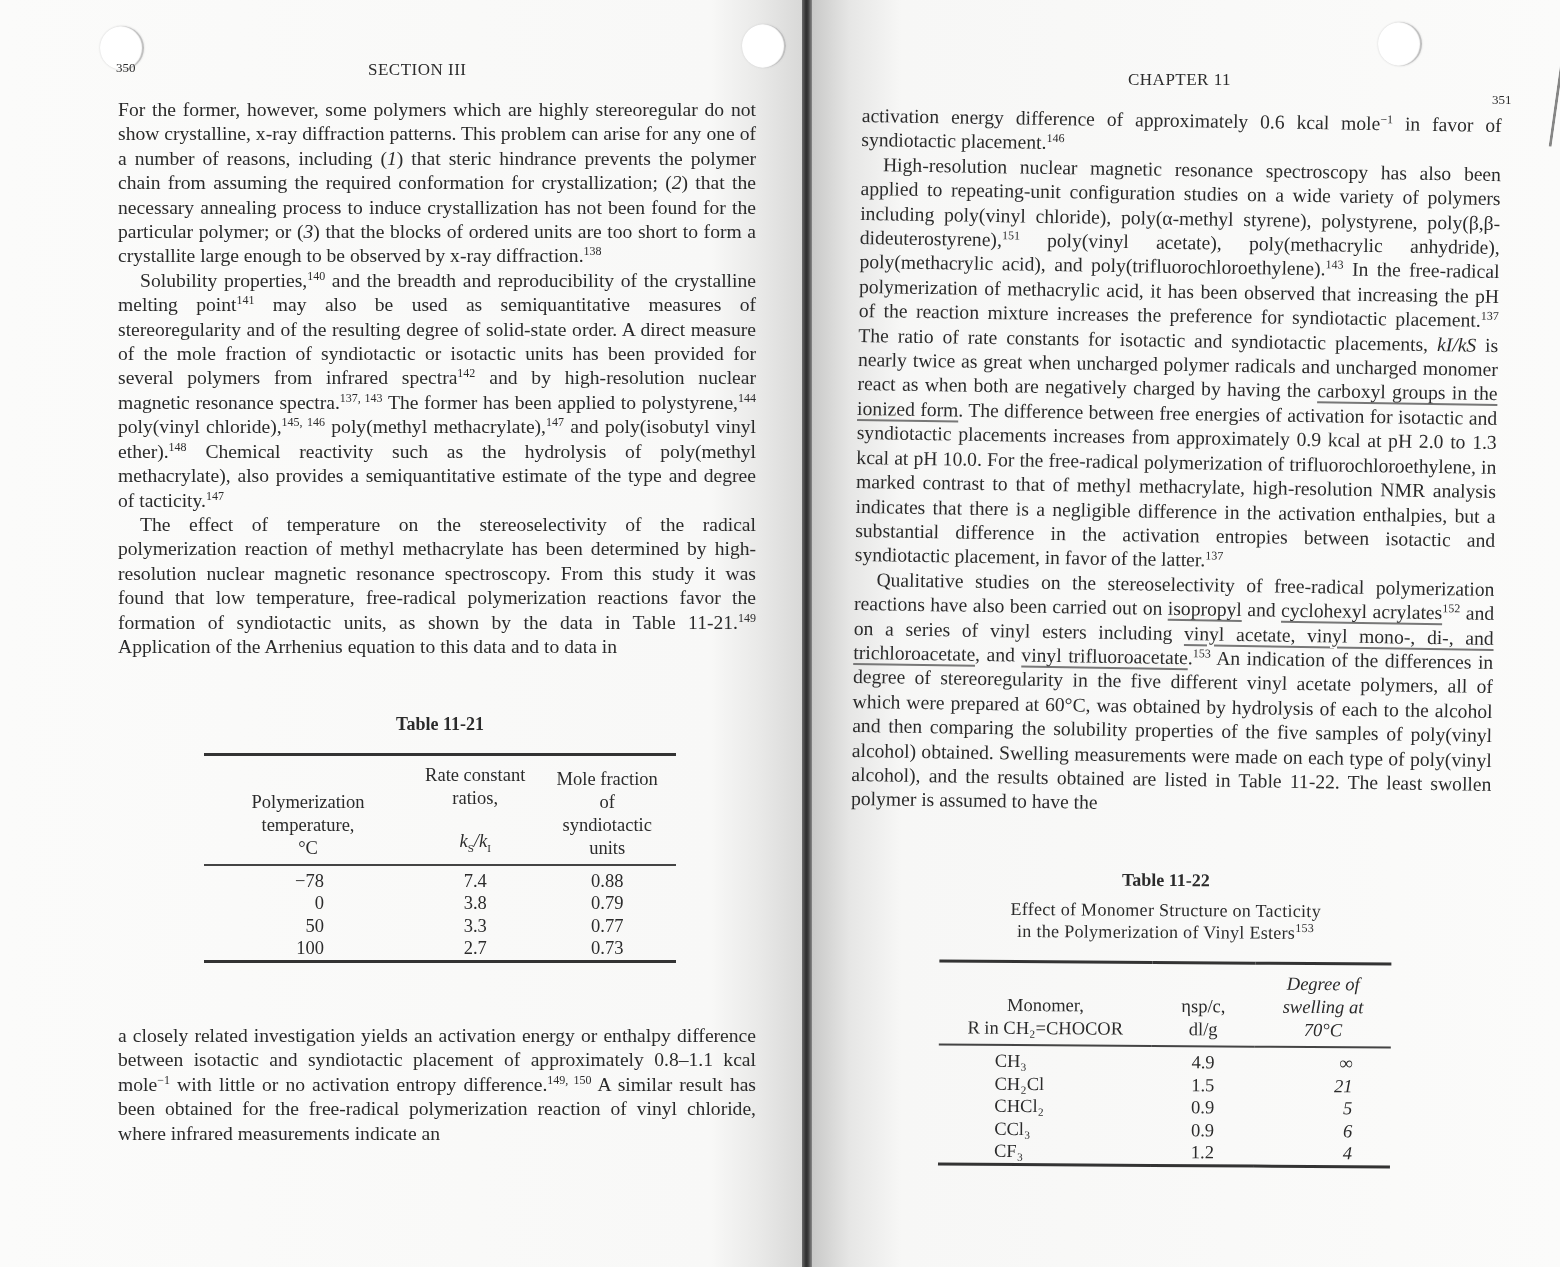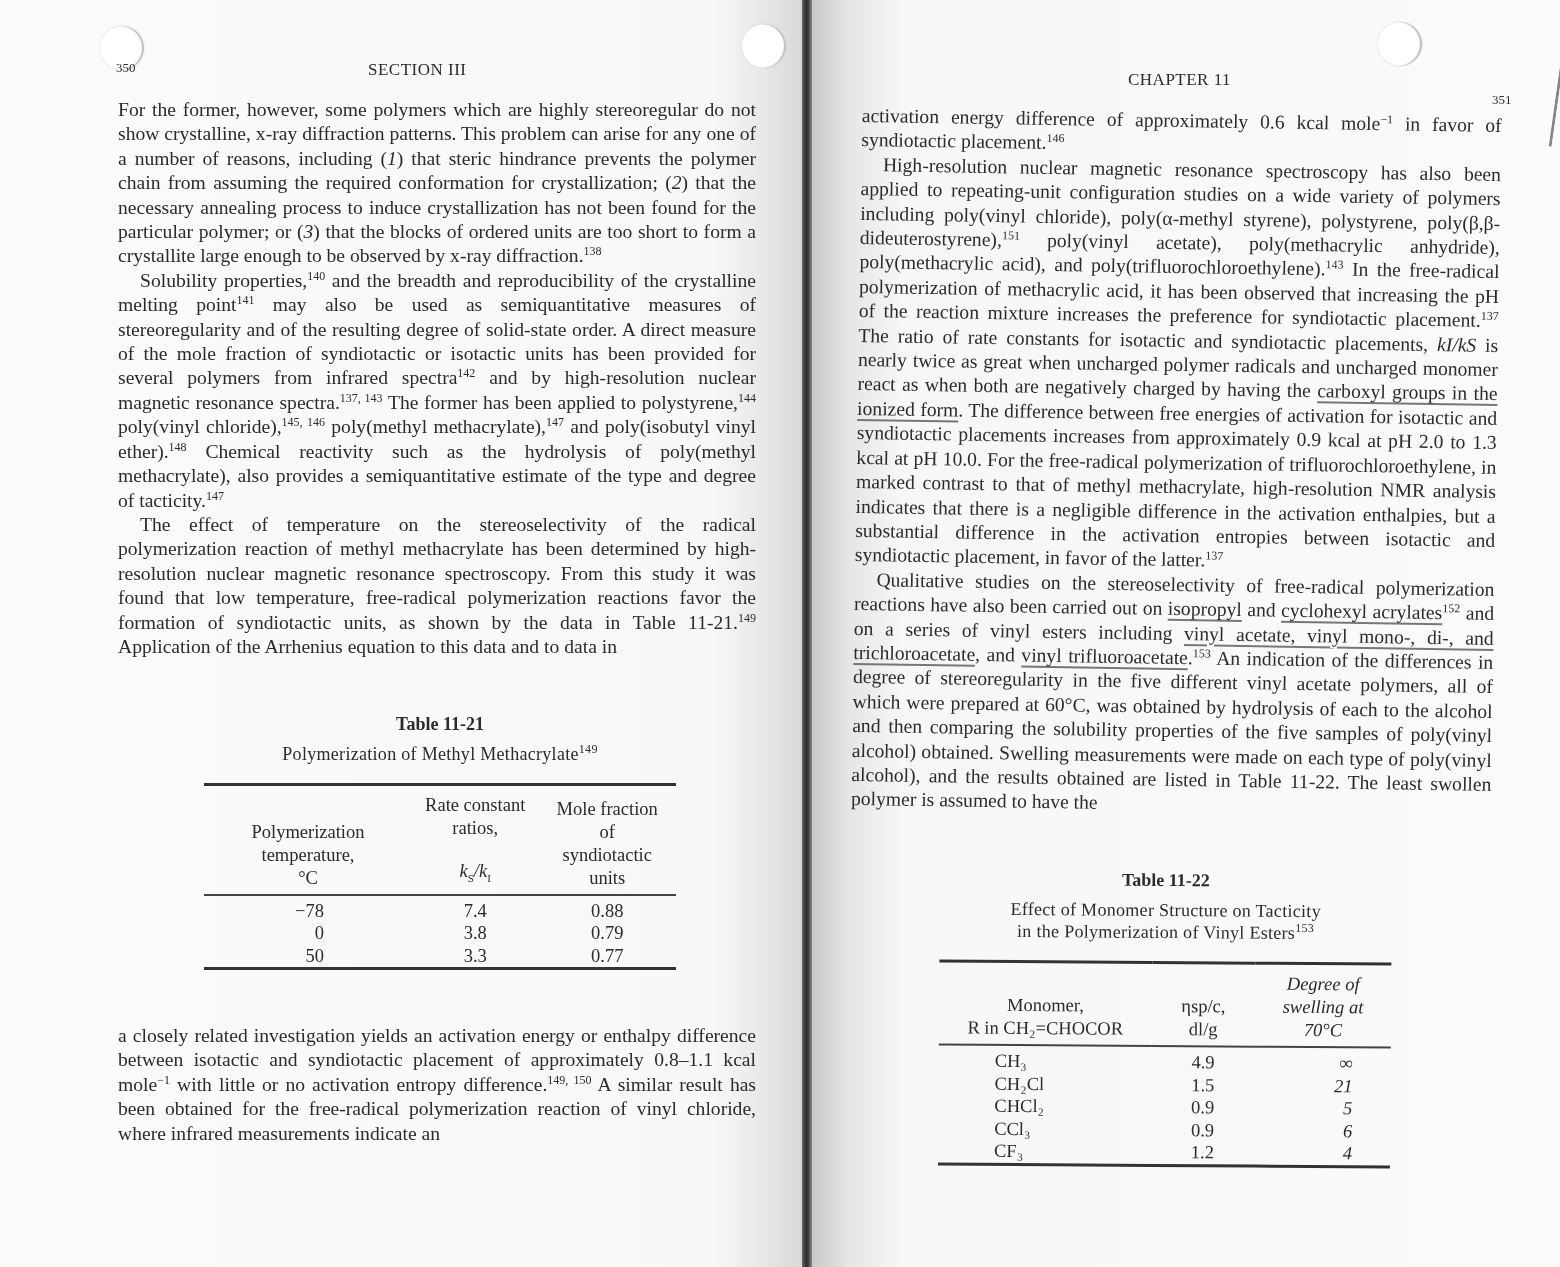--- a/index.html
+++ b/index.html
@@ -70,21 +70,20 @@
 
     <div class="body-text left-col" style="top:98px;">
       <p class="para"><span>For the former, however, some polymers which are highly stereoregular do not show crystalline, x-ray diffraction patterns. This problem can arise for any one of a number of reasons, including (</span><i>1</i><span>) that steric hindrance prevents the polymer chain from assuming the required conformation for crystallization; (</span><i>2</i><span>) that the necessary annealing process to induce crystallization has not been found for the particular polymer; or (</span><i>3</i><span>) that the blocks of ordered units are too short to form a crystallite large enough to be observed by x-ray diffraction.</span><sup>138</sup></p>
       <p class="para indent"><span>Solubility properties,</span><sup>140</sup><span> and the breadth and reproducibility of the crystalline melting point</span><sup>141</sup><span> may also be used as semiquantitative measures of stereoregularity and of the resulting degree of solid-state order. A direct measure of the mole fraction of syndiotactic or isotactic units has been provided for several polymers from infrared spectra</span><sup>142</sup><span> and by high-resolution nuclear magnetic resonance spectra.</span><sup>137, 143</sup><span> The former has been applied to polystyrene,</span><sup>144</sup><span> poly(vinyl chloride),</span><sup>145, 146</sup><span> poly(methyl methacrylate),</span><sup>147</sup><span> and poly(isobutyl vinyl ether).</span><sup>148</sup><span> Chemical reactivity such as the hydrolysis of poly(methyl methacrylate), also provides a semiquantitative estimate of the type and degree of tacticity.</span><sup>147</sup></p>
       <p class="para indent"><span>The effect of temperature on the stereoselectivity of the radical polymerization reaction of methyl methacrylate has been determined by high-resolution nuclear magnetic resonance spectroscopy. From this study it was found that low temperature, free-radical polymerization reactions favor the formation of syndiotactic units, as shown by the data in Table 11-21.</span><sup>149</sup><span> Application of the Arrhenius equation to this data and to data in</span></p>
     </div>
 
     <div class="table-block t21">
       <div class="table-label">Table 11-21</div>
       <div class="table-caption">
-        <div><span>Polymerization of Methyl Methacrylate</span><sup>149</sup></div>
       </div>
       <table class="data">
         <thead>
           <tr class="top">
               <td colspan="3"></td>
             </tr>
           <tr>
             <th class="c1">
               <div>Polymerization</div>
               <div>temperature,</div>
@@ -111,20 +110,25 @@
             </tr>
             <tr>
               <td class="cell c1 num1">0</td>
               <td class="cell c2">3.8</td>
               <td class="cell c3">0.79</td>
             </tr>
             <tr>
               <td class="cell c1 num1">50</td>
               <td class="cell c2">3.3</td>
               <td class="cell c3">0.77</td>
+            </tr>
+            <tr>
+              <td class="cell c1 num1">100</td>
+              <td class="cell c2">2.7</td>
+              <td class="cell c3">0.73</td>
             </tr>
           </tbody>
         <tfoot>
             <tr>
               <td colspan="3"></td>
             </tr>
           </tfoot>
       </table>
     </div>
 

